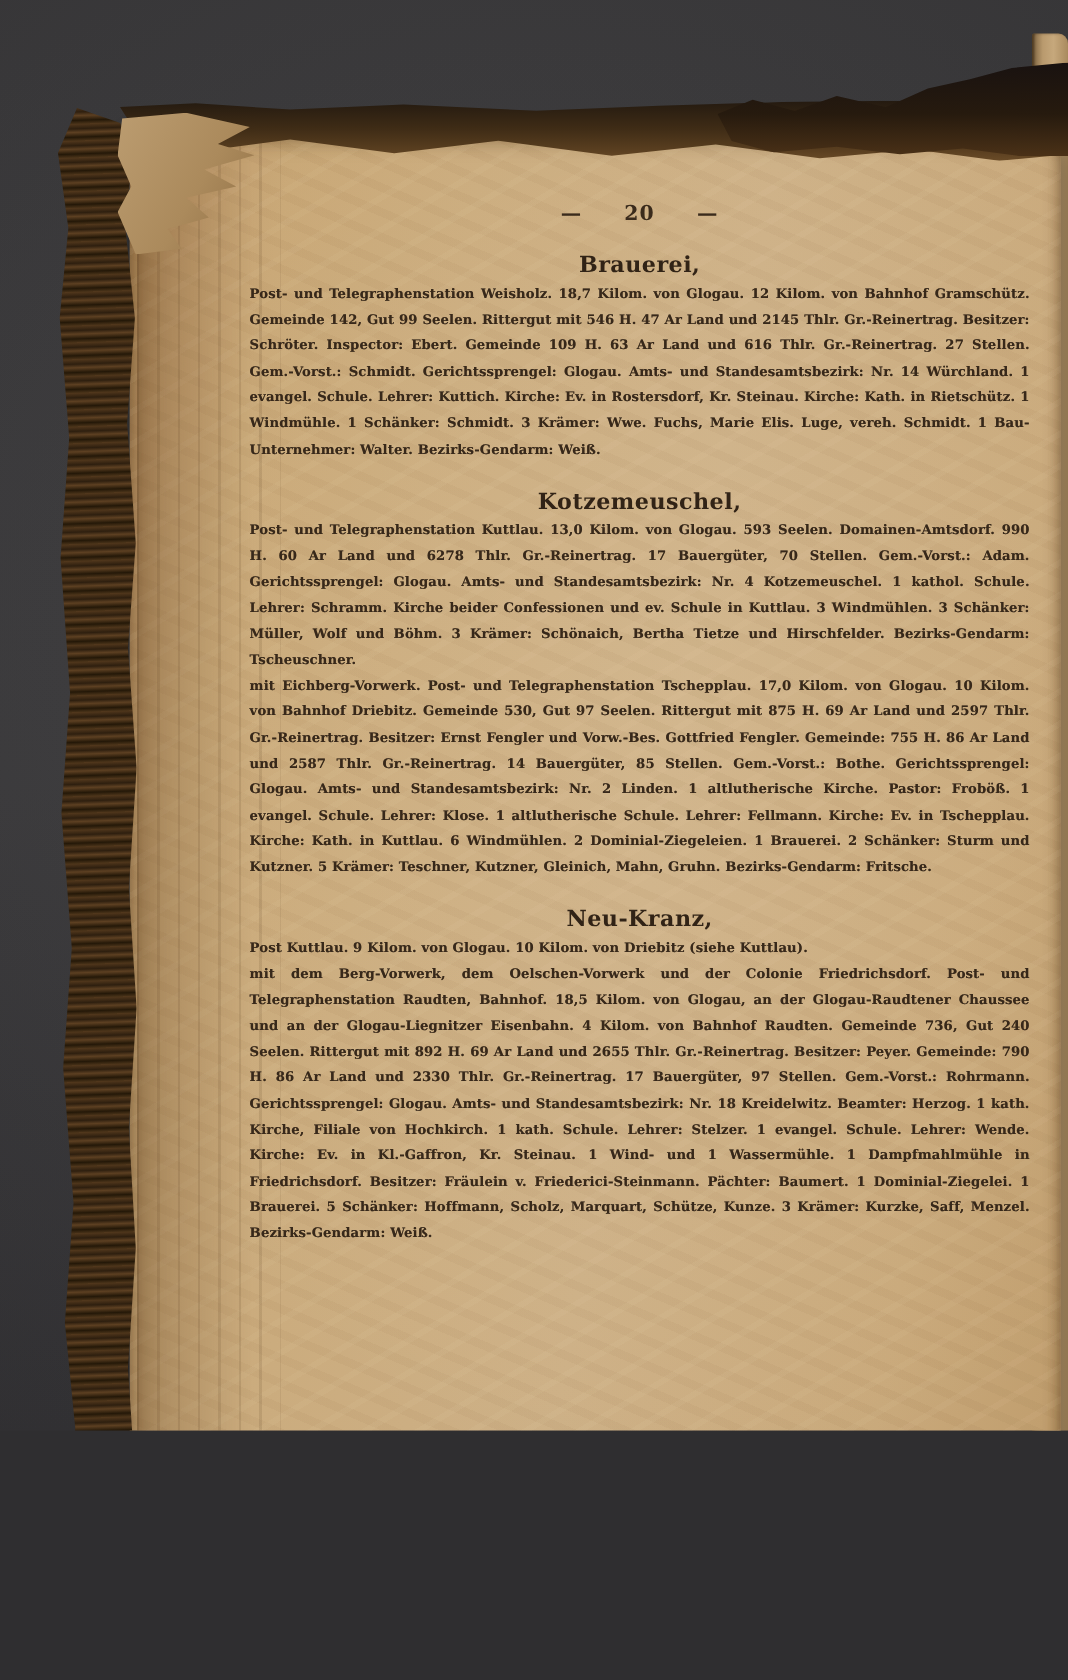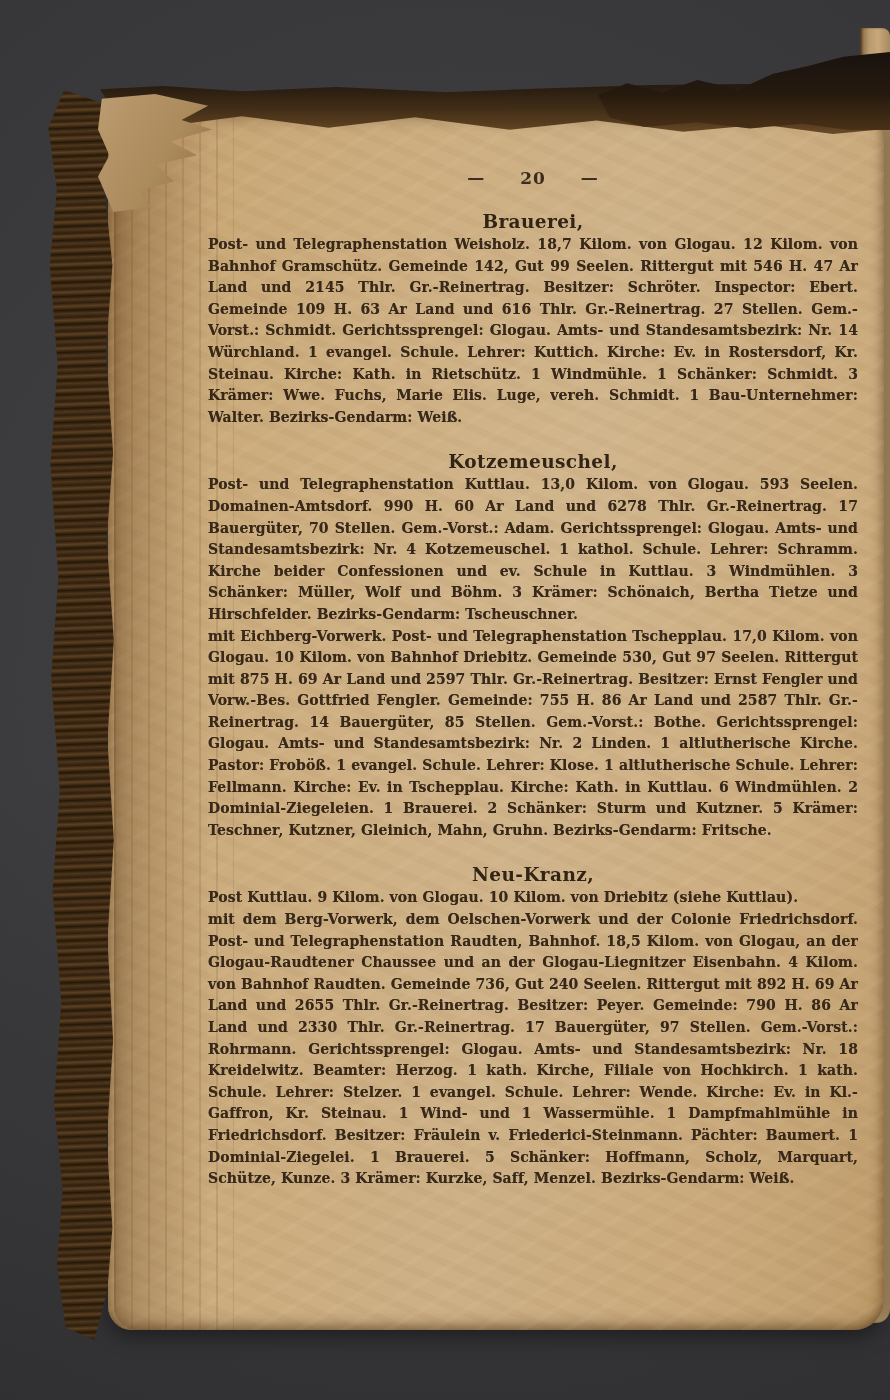--- a/index.html
+++ b/index.html
@@ -2,21 +2,21 @@
 <html><head>
 <meta charset="utf-8">
 <style>
   html,body{margin:0;padding:0;}
   body{
     width:890px;height:1400px;overflow:hidden;
     font-family:"DejaVu Serif", serif;
     background:#2f2e30;
   }
   .scan{
-    position:relative;width:890px;height:1400px;overflow:hidden;
+    position:relative;width:890px;height:1192px;overflow:hidden;
     background:
       radial-gradient(140% 100% at 50% 45%, rgba(255,255,255,0.04), rgba(0,0,0,0.18)),
       linear-gradient(180deg,#3a393b 0%, #3b3a3c 55%, #343336 100%);
   }
   
   .under-page{
     position:absolute;left:860px;top:28px;width:30px;height:1295px;
     background:linear-gradient(to right,#7c6340 0%, #b99a6e 30%, #c6a87c 60%, #a5act 0%, #a98a5e 100%);
     background:linear-gradient(to right,#7c6340 0%, #b99a6e 30%, #c6a87c 60%, #a98a5e 100%);
     border-radius:2px 8px 14px 4px;
@@ -108,21 +108,21 @@
     margin:23px 0 2px 0;
     text-align:center;
     font-size:18.5px;font-weight:bold;
     letter-spacing:.4px;
     color:#312316;
   }
   .section:first-of-type h2{margin-top:26px;}
   .section p{
     margin:0;
     text-align:justify;
-    font-size:14px;line-height:21.6px;
+    font-size:11px;line-height:21.6px;
     font-weight:bold;
     letter-spacing:.1px;
     color:#37281a;
     text-shadow:0 0 .5px rgba(55,40,26,.55);
   }
 </style>
 </head>
 <body>
 
 <div class="scan">

